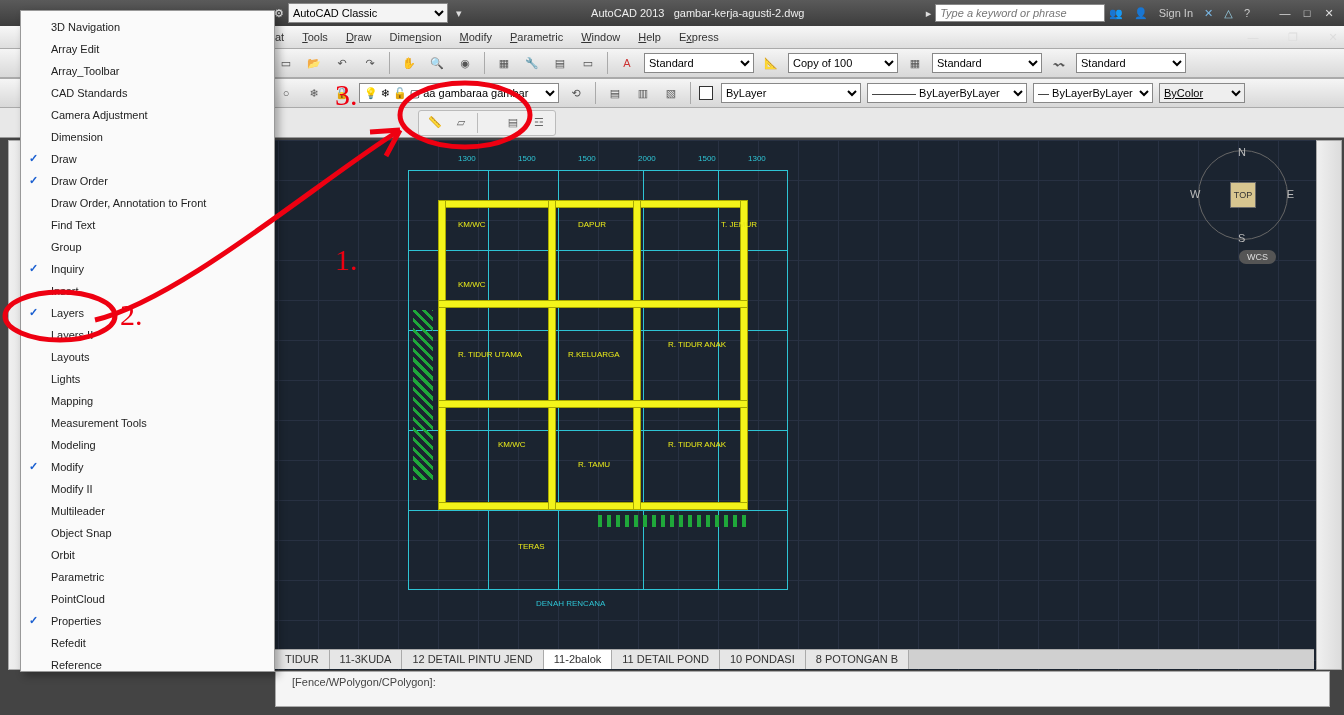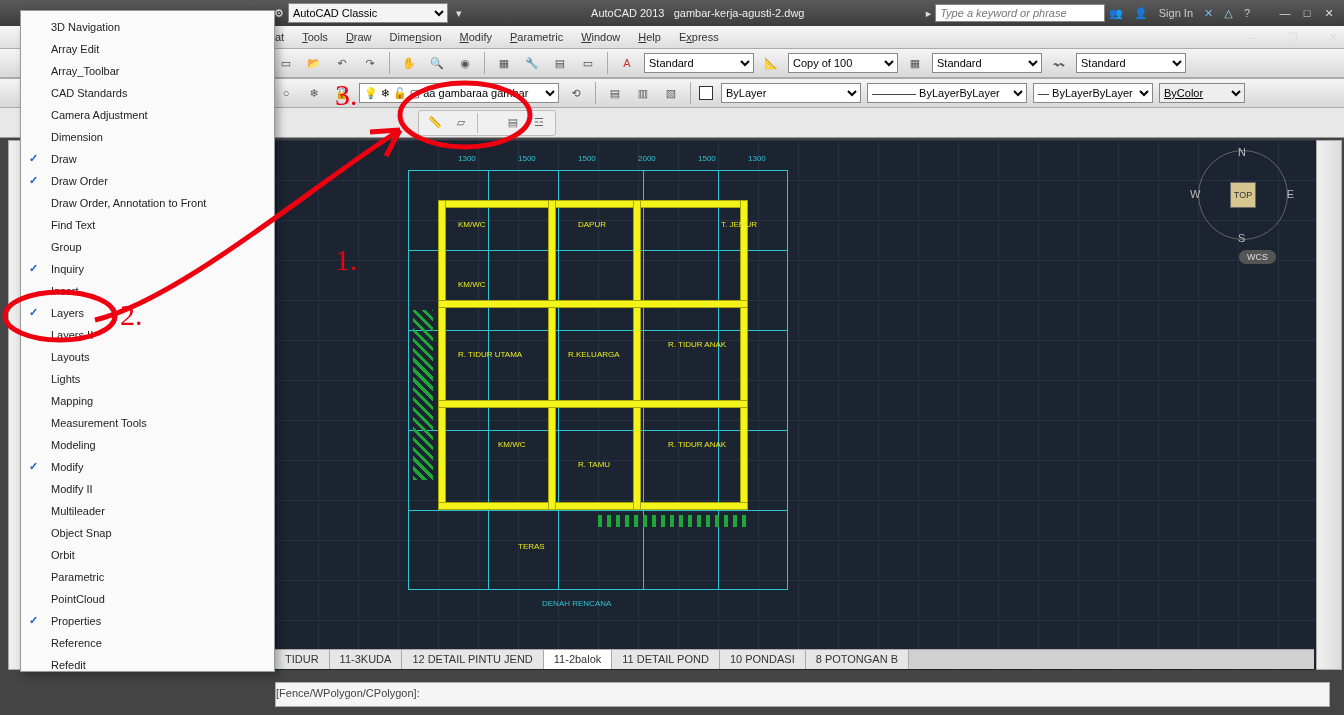--- a/index.html
+++ b/index.html
@@ -43,21 +43,21 @@
 .wcs { position:absolute; top:110px; right:40px; background:#555; color:#ddd; font-size:9px; padding:2px 8px; border-radius:8px; }
 
 .floorplan { position:absolute; left:330px; top:10px; width:460px; height:460px; }
 .floorplan .lbl { position:absolute; color:#2ec4d4; font-size:8px; }
 .floorplan .wall-thick { position:absolute; background:#f4f41a; border:1px solid #a8a800; }
 
 .tabs { position:absolute; left:275px; right:30px; bottom:46px; height:20px; background:#d0d0d0; display:flex; overflow:hidden; border-top:1px solid #aaa; }
 .tabs span { padding:3px 10px; border-right:1px solid #aaa; background:#e6e6e6; color:#333; white-space:nowrap; }
 .tabs span.active { background:#fff; }
 
-.cmdline { position:absolute; left:275px; right:14px; bottom:8px; height:25px; background:#f5f5f5; border:1px solid #aaa; padding:4px 0; color:#444; font-family:Consolas,monospace; }
+.cmdline { position:absolute; left:275px; right:14px; bottom:8px; height:36px; background:#f5f5f5; border:1px solid #aaa; padding:4px 16px; color:#444; font-family:Consolas,monospace; }
 
 .ctxmenu { position:absolute; left:20px; top:10px; width:255px; background:#fafafa; border:1px solid #999; box-shadow:4px 4px 8px rgba(0,0,0,.3); z-index:50; max-height:700px; overflow:hidden; }
 .ctxmenu .row { display:flex; align-items:flex-end; height:22px; padding:0 24px 0 30px; position:relative; color:#222; }
 .ctxmenu .chk { position:absolute; left:8px; color:#1a5fd0; font-weight:bold; }
 
 .watermark { position:absolute; left:40px; bottom:130px; z-index:20; pointer-events:none; }
 .watermark .cad { font-size:48px; font-weight:800; letter-spacing:2px; }
 .watermark .cad .c { color:#d63a2f; } .watermark .cad .a { color:#8a8a8a; } .watermark .cad .d { color:#8a8a8a; }
 .watermark .ts { font-size:26px; color:#999; font-family:"Segoe Script",cursive; }
 
@@ -222,21 +222,21 @@
     <div style="position:absolute;left:45px;top:160px;width:20px;height:170px;background:repeating-linear-gradient(45deg,#1fa83a 0 3px,transparent 3px 7px);"></div>
     <div style="position:absolute;left:230px;top:365px;width:150px;height:12px;background:repeating-linear-gradient(90deg,#1fa83a 0 4px,transparent 4px 9px);"></div>
 
     <div class="lbl" style="left:90px;top:4px;">1300</div>
     <div class="lbl" style="left:150px;top:4px;">1500</div>
     <div class="lbl" style="left:210px;top:4px;">1500</div>
     <div class="lbl" style="left:270px;top:4px;">2000</div>
     <div class="lbl" style="left:330px;top:4px;">1500</div>
     <div class="lbl" style="left:380px;top:4px;">1300</div>
 
-    <div class="lbl" style="left:174px;bottom:2px;color:#2ec4d4;margin-top:25px;">DENAH RENCANA</div>
+    <div class="lbl" style="left:168px;bottom:2px;color:#2ec4d4;margin-top:25px;">DENAH RENCANA</div>
   </div>
 </div>
 
 <div class="tabs">
   <span>TIDUR</span>
   <span>11-3KUDA</span>
   <span>12 DETAIL PINTU JEND</span>
   <span class="active">11-2balok</span>
   <span>11 DETAIL POND</span>
   <span>10 PONDASI</span>
@@ -332,24 +332,24 @@
       <span>Parametric</span>
     </div>
     <div class="row">
       <span>PointCloud</span>
     </div>
     <div class="row">
       <span class="chk">✓</span>
       <span>Properties</span>
     </div>
     <div class="row">
+      <span>Refedit</span>
+    </div>
+    <div class="row">
       <span>Reference</span>
-    </div>
-    <div class="row">
-      <span>Refedit</span>
     </div>
   </div>
 
 <div class="watermark">
   <div class="cad">
     <span class="c">C</span><span class="a">A</span><span class="d">D</span>
   </div>
   <div class="ts">tipstrik.com</div>
 </div>
 

